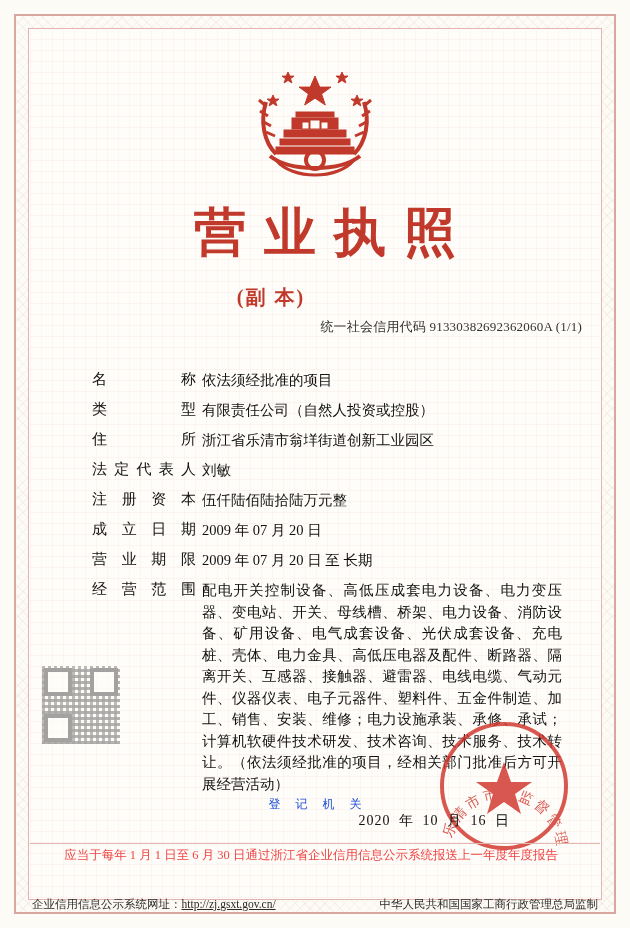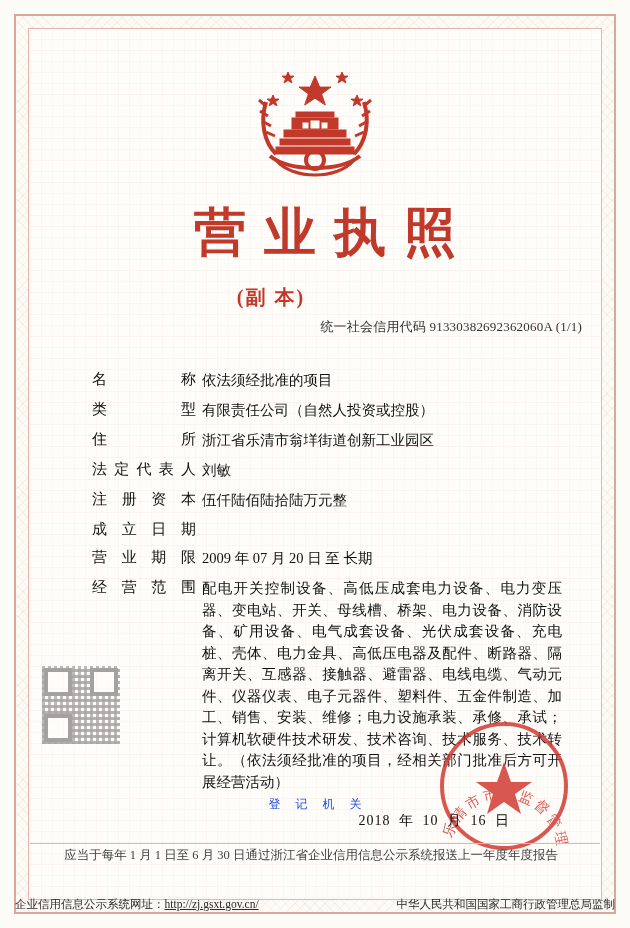--- a/index.html
+++ b/index.html
@@ -192,38 +192,38 @@
     background: #fffdf9;
   }
   
   .notice {
     position: absolute;
     bottom: 64px;
     left: 0;
     width: 622px;
     text-align: center;
     font-size: 12.5px;
-    color: #404040;
+    color: #ef4444;
   }
   .notice-rule {
     position: absolute;
     left: 30px;
     bottom: 84px;
     width: 570px;
     border-top: 1px solid #e2b6ae;
   }
   
   .footer {
     position: absolute;
     bottom: 16px;
     left: 0;
     width: 630px;
     display: flex;
     justify-content: space-between;
-    padding: 0 15px;
+    padding: 0 32px;
     box-sizing: border-box;
     font-size: 11.5px;
     color: #2a2a2a;
   }
   .footer .url { text-decoration: underline; }
 </style>
 </head>
 <body>
 
 <div class="license">
@@ -327,20 +327,21 @@
       <div class="value">伍仟陆佰陆拾陆万元整</div>
     </div>
 
     <div class="row">
       <div class="label">
         <span>成</span>
         <span>立</span>
         <span>日</span>
         <span>期</span>
       </div>
+      <div class="value">2009 年 07 月 20 日</div>
     </div>
 
     <div class="row">
       <div class="label">
         <span>营</span>
         <span>业</span>
         <span>期</span>
         <span>限</span>
       </div>
       <div class="value">2009 年 07 月 20 日 至 长期</div>
@@ -368,21 +369,21 @@
       <circle cx="68" cy="68" r="62" fill="none" stroke="#d0342c" stroke-width="4"></circle>
       <polygon points="68,44 75,64 96,64 79,76 85,96 68,84 51,96 57,76 40,64 61,64" fill="#d0342c"></polygon>
       <path id="sealArc" d="M 68,134 m -54,0 a 54,54 0 1,1 108,0" fill="none"></path>
       <text font-family="'DejaVu Serif','Liberation Serif',serif" font-size="14" fill="#d0342c" letter-spacing="3">
         <textPath href="#sealArc" startOffset="8%">乐清市市场监督管理局</textPath>
       </text>
     </svg>
   </div>
 
   <div class="date-line">
-    <span>2018</span>
+    <span>2020</span>
     <span>年</span>
     <span>10</span>
     <span>月</span>
     <span>16</span>
     <span>日</span>
   </div>
 
   <div class="notice-rule"></div>
   <div class="notice">应当于每年 1 月 1 日至 6 月 30 日通过浙江省企业信用信息公示系统报送上一年度年度报告</div>
 </div>

